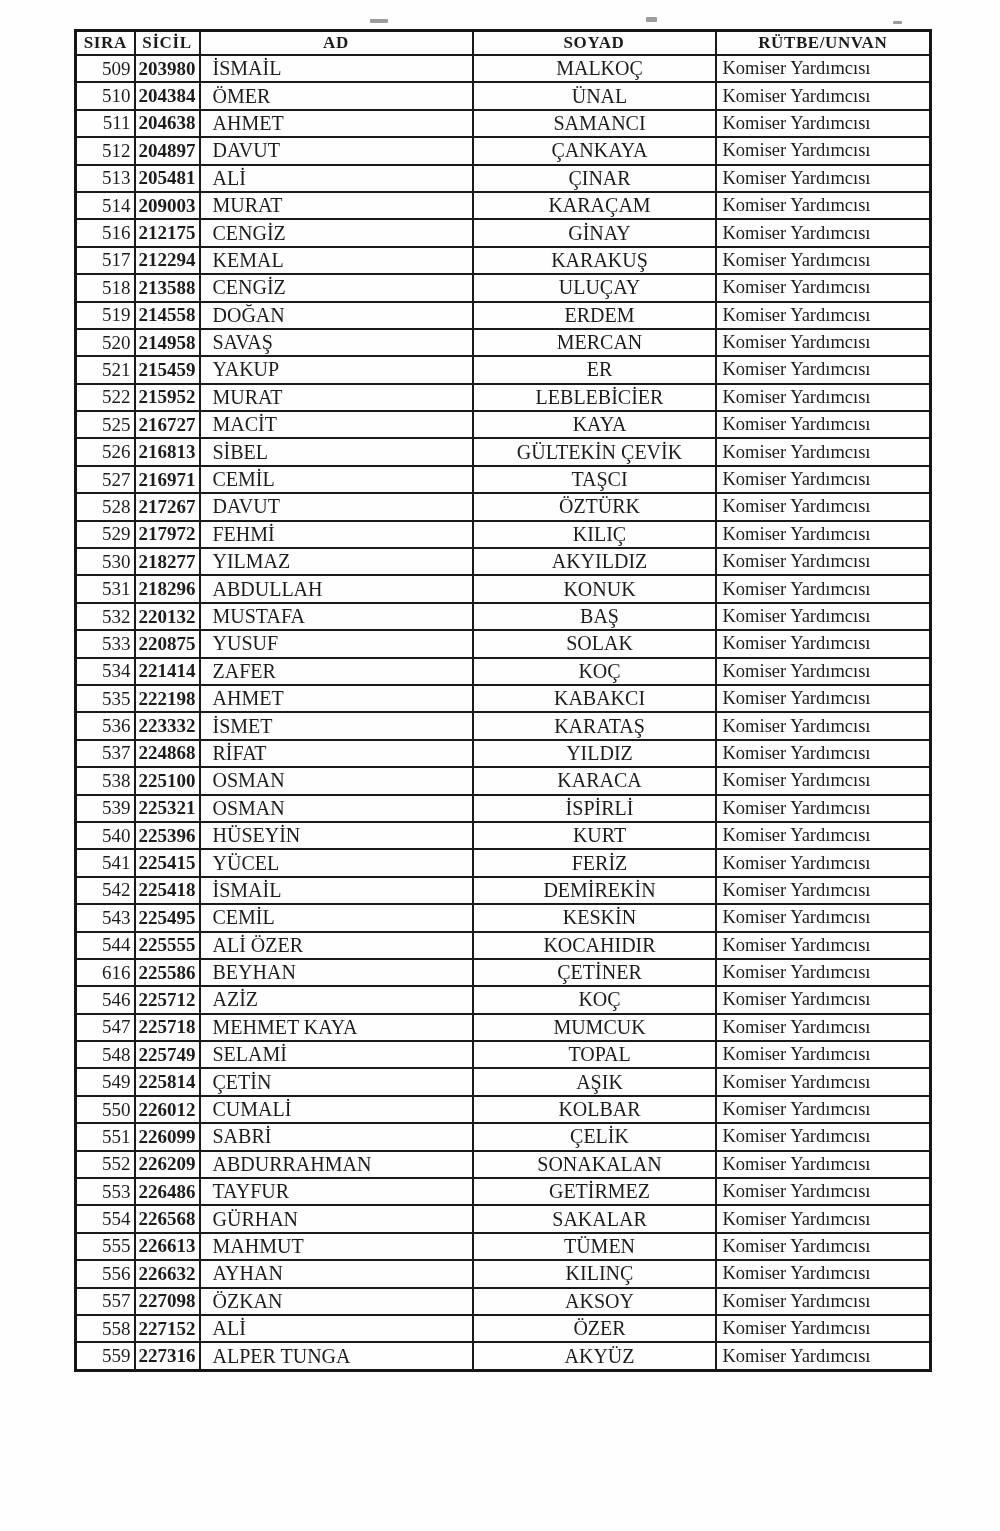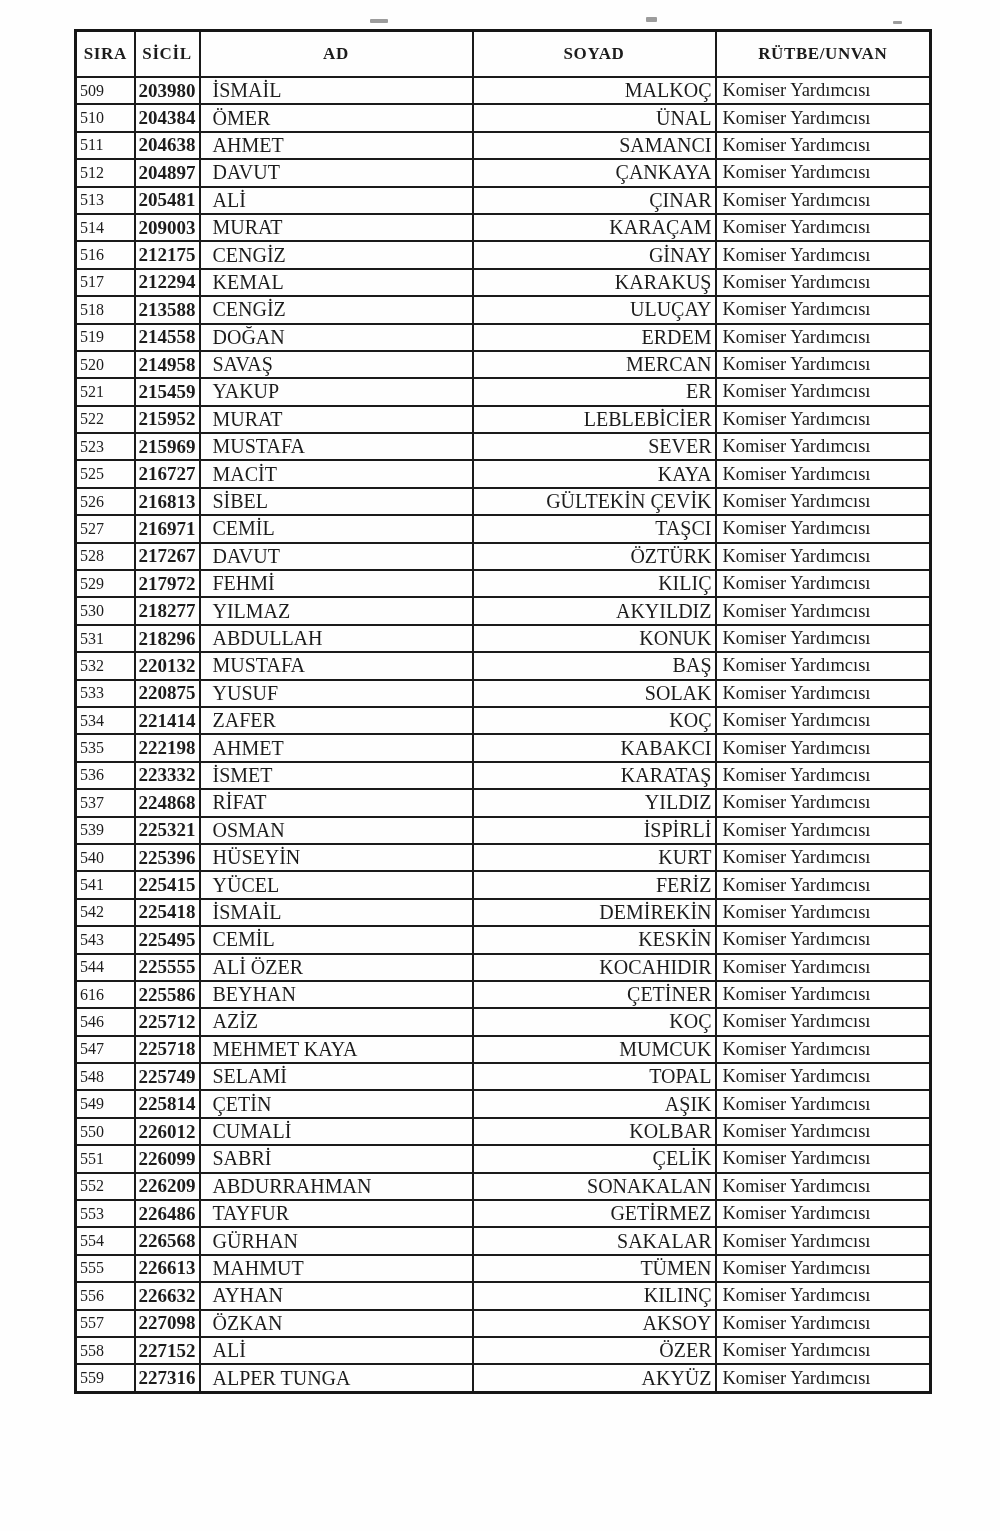--- a/index.html
+++ b/index.html
@@ -48,31 +48,31 @@
     overflow: hidden;
     white-space: nowrap;
     vertical-align: middle;
   }
   thead th {
     height: 22px;
     font-size: 17px;
     font-weight: bold;
     text-align: center;
     letter-spacing: 0.6px;
-    padding: 11px 2px;
+    padding: 0 2px;
   }
   tbody td {
     height: 25.4px;
     font-size: 20px;
     padding: 0 3px;
   }
-  td.c-sira  { text-align: left; font-size: 16px; margin-top: 42px; }
+  td.c-sira  { text-align: right; font-size: 19px; margin-top: 42px; }
   td.c-sicil { text-align: center; font-size: 19px; font-weight: bold; }
   td.c-ad    { text-align: left; padding-left: 12px; }
-  td.c-soyad { text-align: right; padding-left: 14px; }
+  td.c-soyad { text-align: center; padding-left: 14px; }
   td.c-rutbe { text-align: left; padding-left: 6px; font-size: 18.5px; }
 </style>
 </head>
 <body>
 
 <div class="page">
 
   <div class="scan-artifact" id="a1"></div>
   <div class="scan-artifact" id="a2"></div>
   <div class="scan-artifact" id="a3"></div>
@@ -180,27 +180,20 @@
       <td class="c-rutbe">Komiser Yardımcısı</td>
     </tr>
         <tr>
       <td class="c-sira">522</td>
       <td class="c-sicil">215952</td>
       <td class="c-ad">MURAT</td>
       <td class="c-soyad">LEBLEBİCİER</td>
       <td class="c-rutbe">Komiser Yardımcısı</td>
     </tr>
         <tr>
-      <td class="c-sira">523</td>
-      <td class="c-sicil">215969</td>
-      <td class="c-ad">MUSTAFA</td>
-      <td class="c-soyad">SEVER</td>
-      <td class="c-rutbe">Komiser Yardımcısı</td>
-    </tr>
-        <tr>
       <td class="c-sira">525</td>
       <td class="c-sicil">216727</td>
       <td class="c-ad">MACİT</td>
       <td class="c-soyad">KAYA</td>
       <td class="c-rutbe">Komiser Yardımcısı</td>
     </tr>
         <tr>
       <td class="c-sira">526</td>
       <td class="c-sicil">216813</td>
       <td class="c-ad">SİBEL</td>
@@ -278,20 +271,27 @@
       <td class="c-rutbe">Komiser Yardımcısı</td>
     </tr>
         <tr>
       <td class="c-sira">537</td>
       <td class="c-sicil">224868</td>
       <td class="c-ad">RİFAT</td>
       <td class="c-soyad">YILDIZ</td>
       <td class="c-rutbe">Komiser Yardımcısı</td>
     </tr>
         <tr>
+      <td class="c-sira">538</td>
+      <td class="c-sicil">225100</td>
+      <td class="c-ad">OSMAN</td>
+      <td class="c-soyad">KARACA</td>
+      <td class="c-rutbe">Komiser Yardımcısı</td>
+    </tr>
+        <tr>
       <td class="c-sira">539</td>
       <td class="c-sicil">225321</td>
       <td class="c-ad">OSMAN</td>
       <td class="c-soyad">İSPİRLİ</td>
       <td class="c-rutbe">Komiser Yardımcısı</td>
     </tr>
         <tr>
       <td class="c-sira">540</td>
       <td class="c-sicil">225396</td>
       <td class="c-ad">HÜSEYİN</td>

